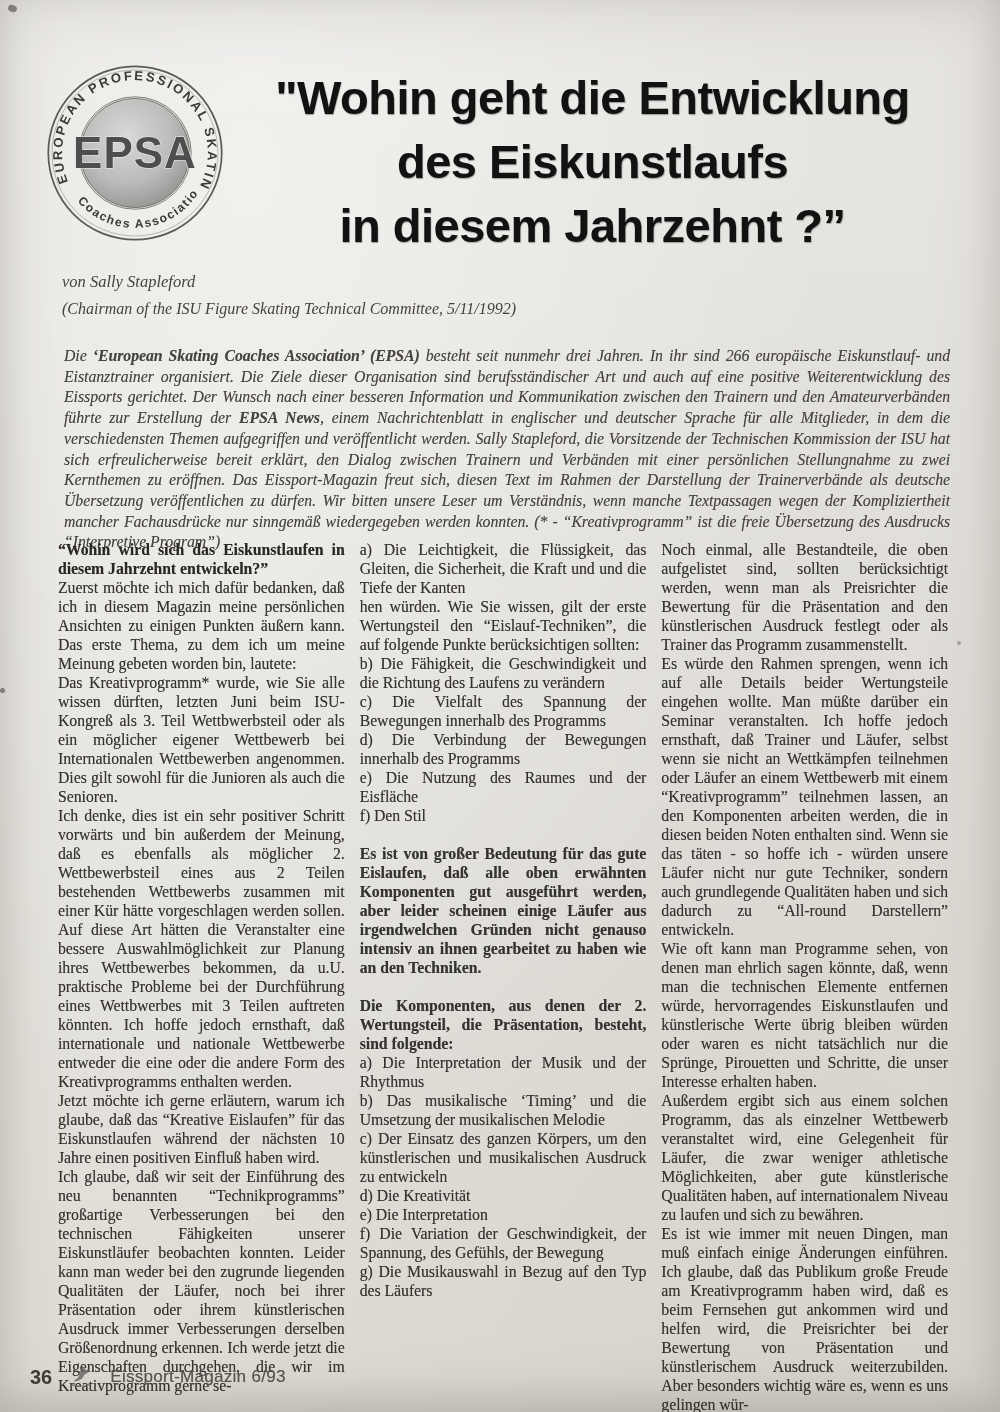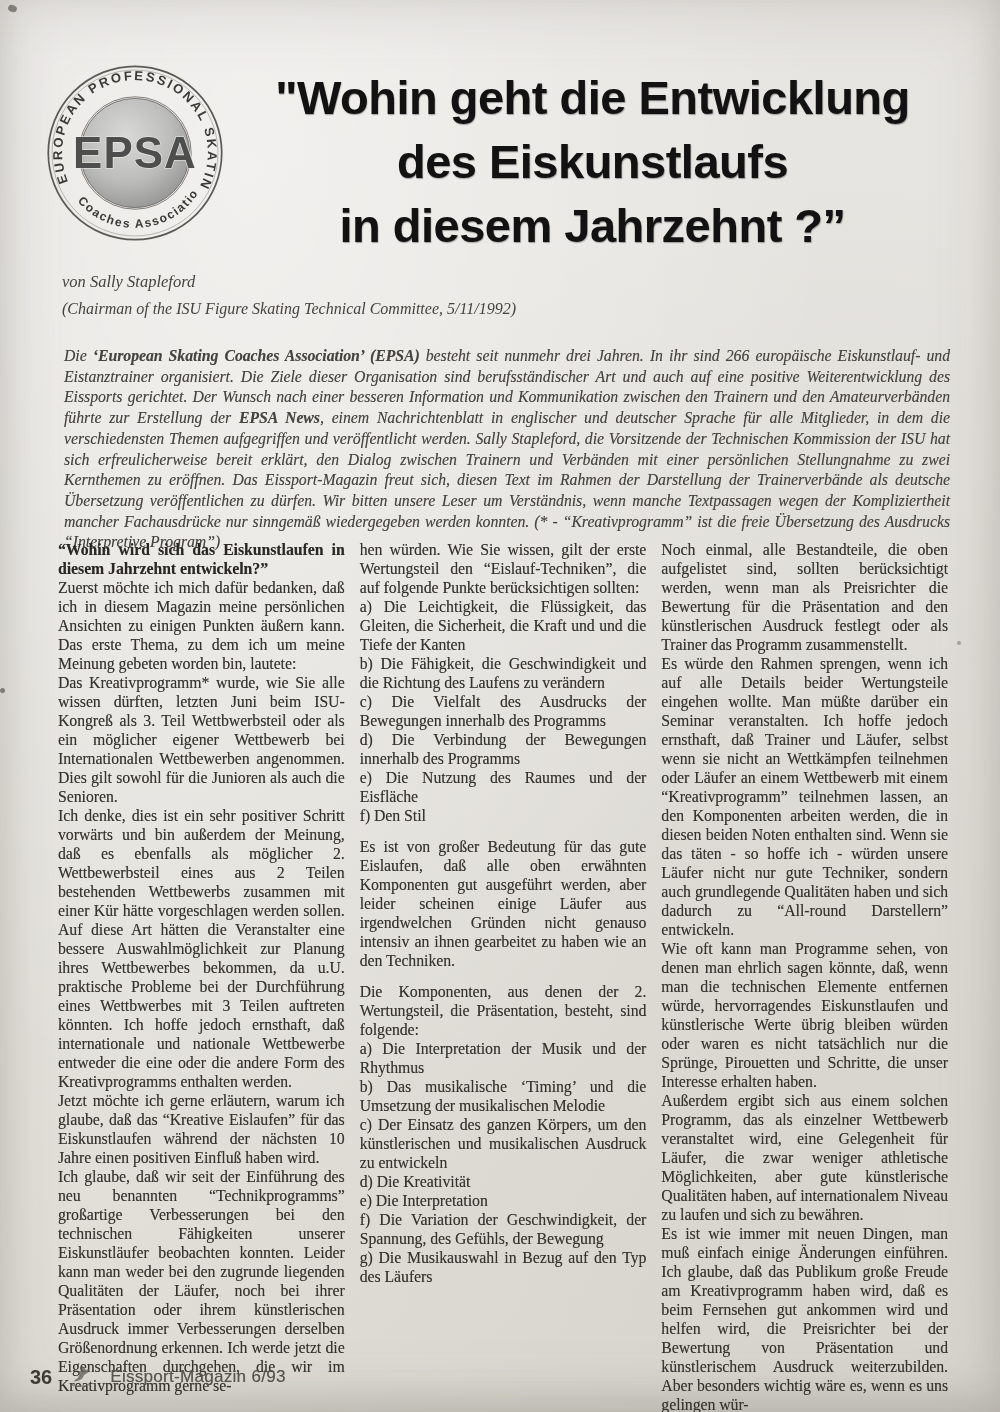--- a/index.html
+++ b/index.html
@@ -68,21 +68,21 @@
   }
   .col { flex:1 1 0; min-width:0; }
   .col p.blk {
     margin:0;
     font-size:15.7px; line-height:19px;
     text-align:justify;
     color:#35332e;
     text-shadow:0.2px 0.2px 0.35px rgba(60,58,52,0.5);
   }
   .col p.blk.bold { font-weight:bold; color:#2a2823; }
-  .col p.blk.gap { margin-top:12px; }
+  .col p.blk.gap { margin-top:19px;font-weight:bold; }
 
   
   .footer {
     position:absolute; left:30px; top:1364px;
     display:flex; align-items:center; gap:15px;
     font-family:"Liberation Sans", sans-serif;
     color:#4a4843;
   }
   .page-number { font-size:20px; font-weight:bold; color:#3d3b36; }
   .skater-icon { width:28px; height:26px; opacity:.75; }
@@ -137,24 +137,24 @@
   <div class="columns">
     <div class="col">
         <p class="blk bold">“Wohin wird sich das Eiskunstlaufen in diesem Jahrzehnt entwickeln?”</p>
         <p class="blk">Zuerst möchte ich mich dafür bedanken, daß ich in diesem Magazin meine persönlichen Ansichten zu einigen Punkten äußern kann. Das erste Thema, zu dem ich um meine Meinung gebeten worden bin, lautete:</p>
         <p class="blk">Das Kreativprogramm* wurde, wie Sie alle wissen dürften, letzten Juni beim ISU-Kongreß als 3. Teil Wettbwerbsteil oder als ein möglicher eigener Wettbewerb bei Internationalen Wettbewerben angenommen. Dies gilt sowohl für die Junioren als auch die Senioren.</p>
         <p class="blk">Ich denke, dies ist ein sehr positiver Schritt vorwärts und bin außerdem der Meinung, daß es ebenfalls als möglicher 2. Wettbewerbsteil eines aus 2 Teilen bestehenden Wettbewerbs zusammen mit einer Kür hätte vorgeschlagen werden sollen. Auf diese Art hätten die Veranstalter eine bessere Auswahlmöglichkeit zur Planung ihres Wettbewerbes bekommen, da u.U. praktische Probleme bei der Durchführung eines Wettbwerbes mit 3 Teilen auftreten könnten. Ich hoffe jedoch ernsthaft, daß internationale und nationale Wettbewerbe entweder die eine oder die andere Form des Kreativprogramms enthalten werden.</p>
         <p class="blk">Jetzt möchte ich gerne erläutern, warum ich glaube, daß das “Kreative Eislaufen” für das Eiskunstlaufen während der nächsten 10 Jahre einen positiven Einfluß haben wird.</p>
         <p class="blk">Ich glaube, daß wir seit der Einführung des neu benannten “Technikprogramms” großartige Verbesserungen bei den technischen Fähigkeiten  unserer Eiskunstläufer beobachten konnten. Leider kann man weder bei den zugrunde liegenden Qualitäten der Läufer, noch bei ihrer Präsentation oder ihrem künstlerischen Ausdruck immer Verbesserungen derselben Größenordnung erkennen. Ich werde jetzt die Eigenschaften durchgehen, die wir im Kreativprogramm gerne se-</p>
       </div>
     <div class="col">
+        <p class="blk">a) Die Leichtigkeit, die Flüssigkeit, das Gleiten, die Sicherheit, die Kraft und und die Tiefe der Kanten</p>
         <p class="blk">hen würden. Wie Sie wissen, gilt der erste Wertungsteil den “Eislauf-Techniken”, die auf folgende Punkte berücksichtigen sollten:</p>
-        <p class="blk">a) Die Leichtigkeit, die Flüssigkeit, das Gleiten, die Sicherheit, die Kraft und und die Tiefe der Kanten</p>
         <p class="blk">b) Die Fähigkeit, die Geschwindigkeit und die Richtung des Laufens zu verändern</p>
-        <p class="blk">c) Die Vielfalt des Ausdrucks der Bewegungen innerhalb des Programms</p>
+        <p class="blk">c) Die Vielfalt des Spannung der Bewegungen innerhalb des Programms</p>
         <p class="blk">d) Die Verbindung der Bewegungen innerhalb des Programms</p>
         <p class="blk">e) Die Nutzung des Raumes und der Eisfläche</p>
         <p class="blk">f) Den Stil</p>
         <p class="blk gap">Es ist von großer Bedeutung für das gute Eislaufen, daß alle oben erwähnten Komponenten gut ausgeführt werden, aber leider scheinen einige Läufer aus irgendwelchen Gründen nicht genauso intensiv an ihnen gearbeitet zu haben wie an den Techniken.</p>
         <p class="blk gap">Die Komponenten, aus denen der 2. Wertungsteil, die Präsentation, besteht, sind folgende:</p>
         <p class="blk">a) Die Interpretation der Musik und der Rhythmus</p>
         <p class="blk">b) Das musikalische ‘Timing’ und die Umsetzung der musikalischen Melodie</p>
         <p class="blk">c) Der Einsatz des ganzen Körpers, um den künstlerischen und musikalischen Ausdruck zu entwickeln</p>
         <p class="blk">d) Die Kreativität</p>
         <p class="blk">e) Die Interpretation</p>

